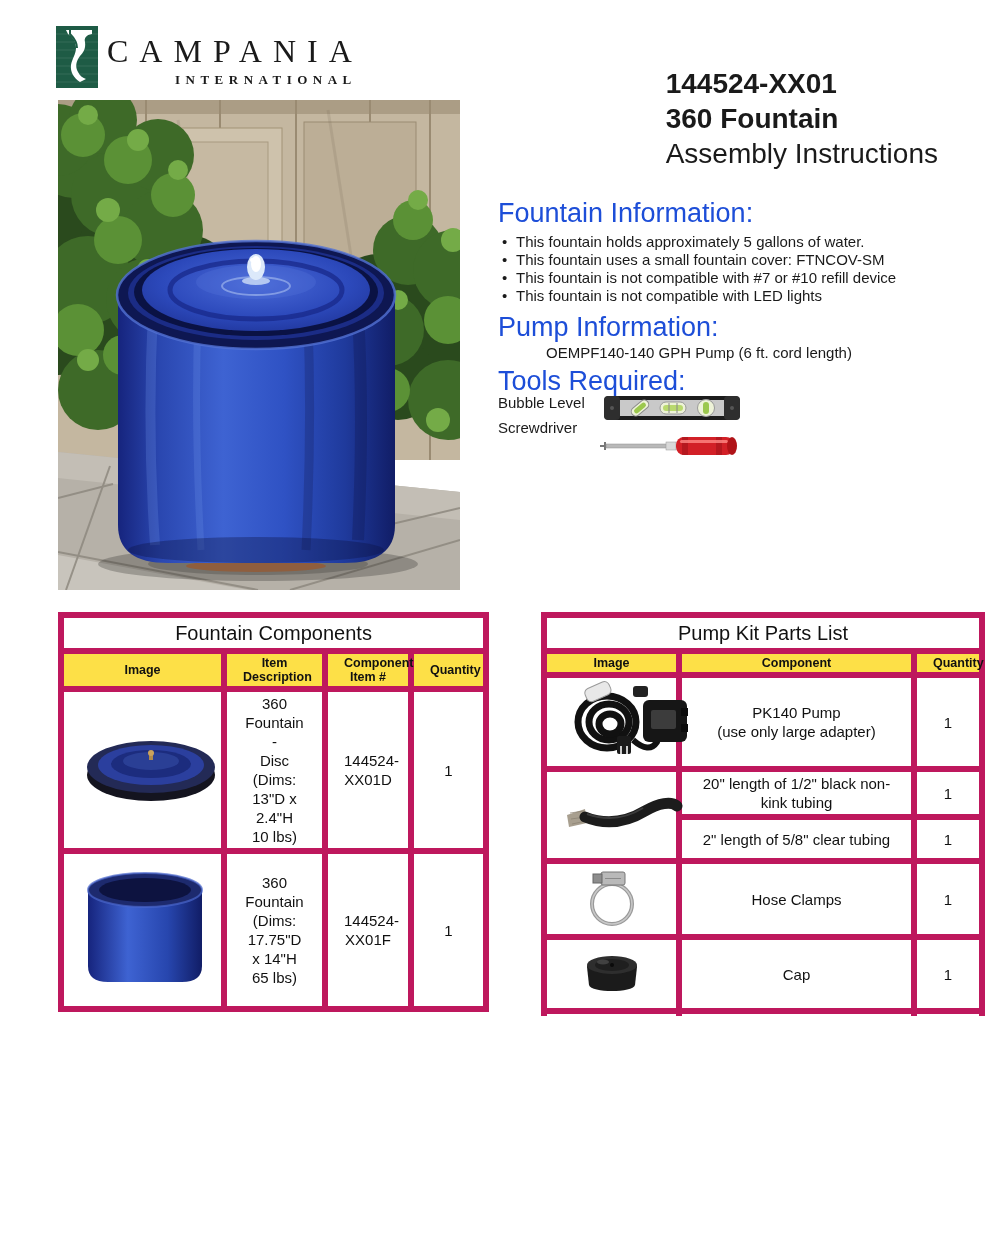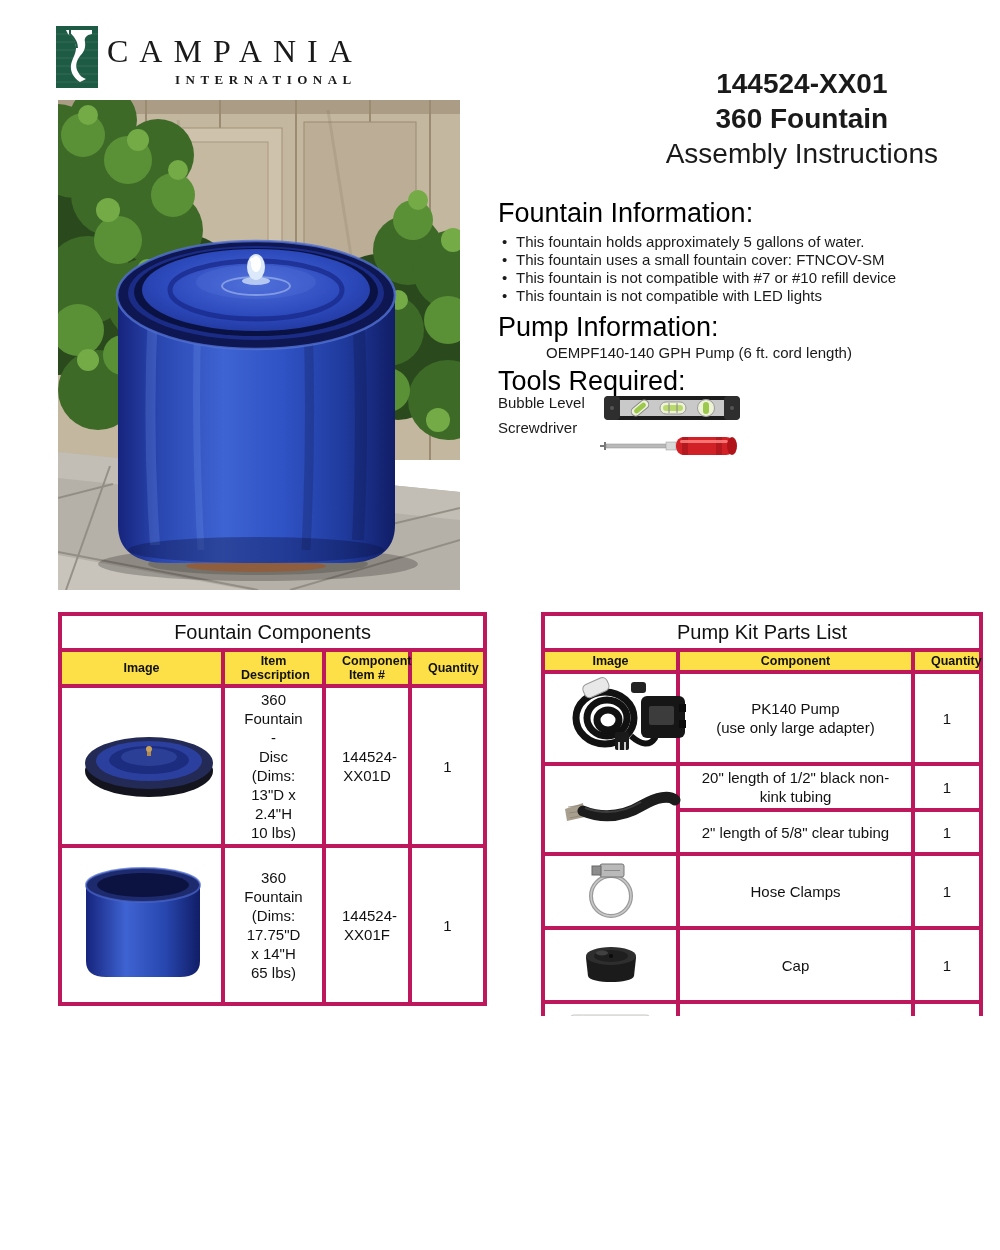--- a/index.html
+++ b/index.html
@@ -16,39 +16,39 @@
   .logo-name {
     font-family:"Liberation Serif", serif; font-size:32px; font-weight:500;
     letter-spacing:11px; line-height:1; margin-top:9px; white-space:nowrap;
   }
   .logo-sub {
     font-family:"Liberation Serif", serif; font-size:13px; font-weight:bold;
     letter-spacing:5.5px; margin-top:5px; text-align:right; padding-right:6px;
   }
 
   
-  .header-right { position:absolute; top:66px; right:62px; text-align:center; line-height:35px; font-size:28px; }
+  .header-right { position:absolute; top:66px; right:62px; text-align:left; line-height:35px; font-size:28px; }
   .header-right .b { font-weight:bold; }
 
   
   .photo { position:absolute; left:58px; top:100px; width:402px; height:490px; }
   .photo svg { display:block; }
 
   
-  .sec-head { position:absolute; left:498px; font-size:27px; font-weight:400; color:#000000; white-space:nowrap; }
+  .sec-head { position:absolute; left:498px; font-size:27px; font-weight:400; color:#1d4ed8; white-space:nowrap; }
   .bullets { position:absolute; left:502px; top:233px; width:445px; margin:0; padding:0; list-style:none; font-size:15px; line-height:18px; }
   .bullets li { padding-left:14px; position:relative; }
   .bullets li::before { content:"•"; position:absolute; left:0; top:0; }
   .pump-detail { position:absolute; left:498px; top:344px; font-size:15px;margin-left:48px; }
   .tool-label { position:absolute; left:498px; font-size:15px; }
   .tool-img { position:absolute; }
 
   
   table.tbl { position:absolute; border-collapse:collapse; table-layout:fixed; background:#fff; }
-  table.tbl td { border:4px solid #be185d; text-align:center; vertical-align:middle; padding:2px 16px; font-size:15px; line-height:19px; color:#111; }
+  table.tbl td { border:6px solid #be185d; text-align:center; vertical-align:middle; padding:2px 16px; font-size:15px; line-height:19px; color:#111; }
   table.tbl tr.title td { font-size:20px; font-weight:400; }
   table.tbl tr.head td { background:#fde047; font-weight:bold; font-size:12.5px; line-height:14px; }
   .pre { white-space:pre-line; }
   #tbl-components { left:58px; top:612px; width:425px; }
   #tbl-pump { left:521px; top:612px; width:438px;margin-left:20px; }
 
   
   .footer-rev { position:absolute; right:62px; top:1200px; font-family:"Liberation Serif", serif; font-size:11px; color:#222; }
 </style>
 </head>

